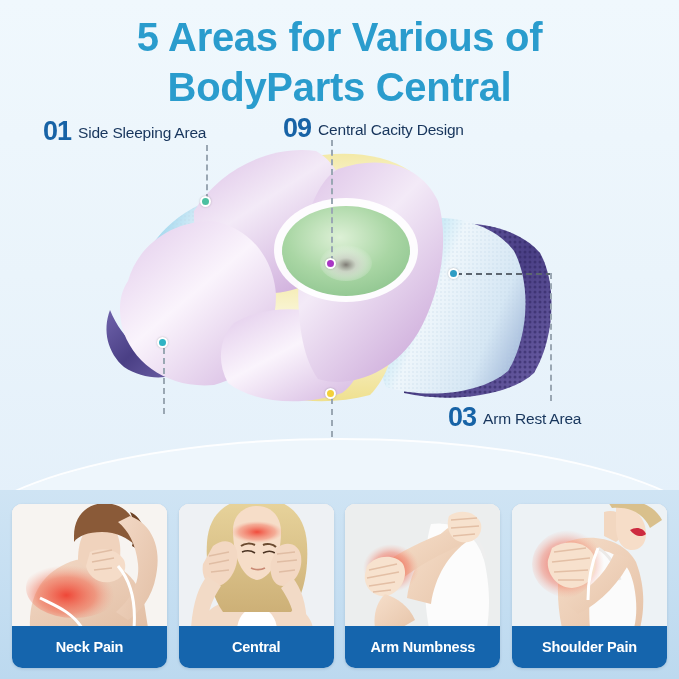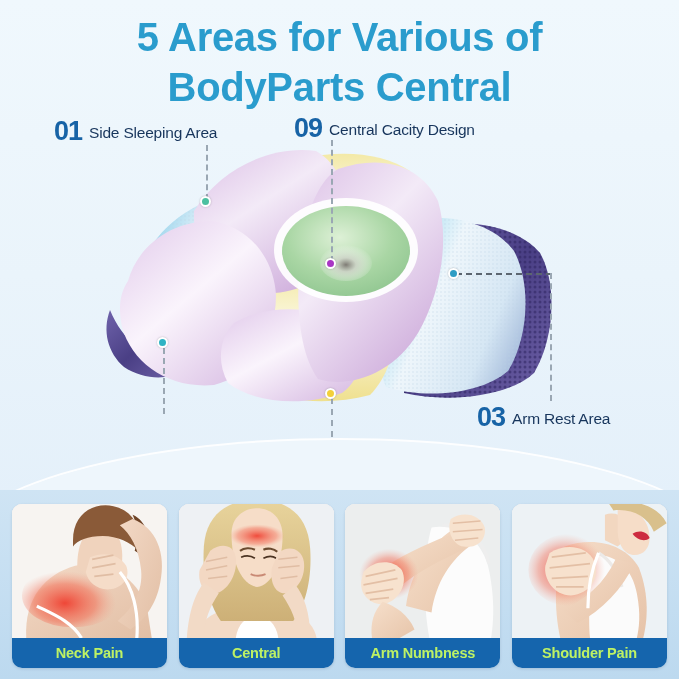--- a/index.html
+++ b/index.html
@@ -42,32 +42,32 @@
   .title .line { display:block; }
 
   
   .pillow-wrap {
     position: absolute; left: 88px; top: 135px;
     width: 510px; height: 280px;
   }
   .pillow-svg { width: 100%; height: 100%; display:block; }
 
   
-  .callout { position: absolute; white-space: nowrap; margin-left: 11px; }
+  .callout { position: absolute; white-space: nowrap; }
   .callout .num {
     color: #1763a6; font-weight: bold; font-size: 27px;
     vertical-align: -2px; letter-spacing: -1px;
   }
   .callout .lbl {
     color: #17355c; font-size: 15.5px; margin-left: 7px;
     letter-spacing: -0.2px;
   }
   #c01 { left: 43px;  top: 116px; }
   #c02 { left: 283px; top: 113px; }
-  #c03 { left: 466px; top: 402px; }
+  #c03 { left: 448px; top: 402px; }
   #c04 { left: 52px;  top: 415px; }
   #c05 { left: 213px; top: 450px; }
 
   
   .leader { position:absolute; }
   .leader.v { border-left: 2px dashed #9aa7b3; width:0; }
   .leader.h { border-top: 2px dashed #5c6670; height:0; }
   .dot {
     position: absolute; width: 11px; height: 11px; border-radius: 50%;
     border: 2px solid #ffffff;
@@ -89,22 +89,22 @@
     background:#fff;
     border-radius: 10px;
     overflow: hidden;
     position: relative;
     box-shadow: 0 1px 3px rgba(0,40,80,.14);
     display:flex; flex-direction:column;
   }
   .photo { position:relative; flex:1; overflow:hidden; background:#f2ece8; }
   .photo svg { position:absolute; inset:0; width:100%; height:100%; }
   .card-label {
-    height: 30px; background:#1565ad;
-    color:#bef264; font-weight:bold; font-size:14.5px;
+    height: 42px; background:#1565ad;
+    color:#ffffff; font-weight:bold; font-size:14.5px;
     display:flex; align-items:center; justify-content:center;
     letter-spacing:-0.2px;
   }
 </style>
 </head>
 <body>
 
 <div class="page">
 
   <div class="top-section">

